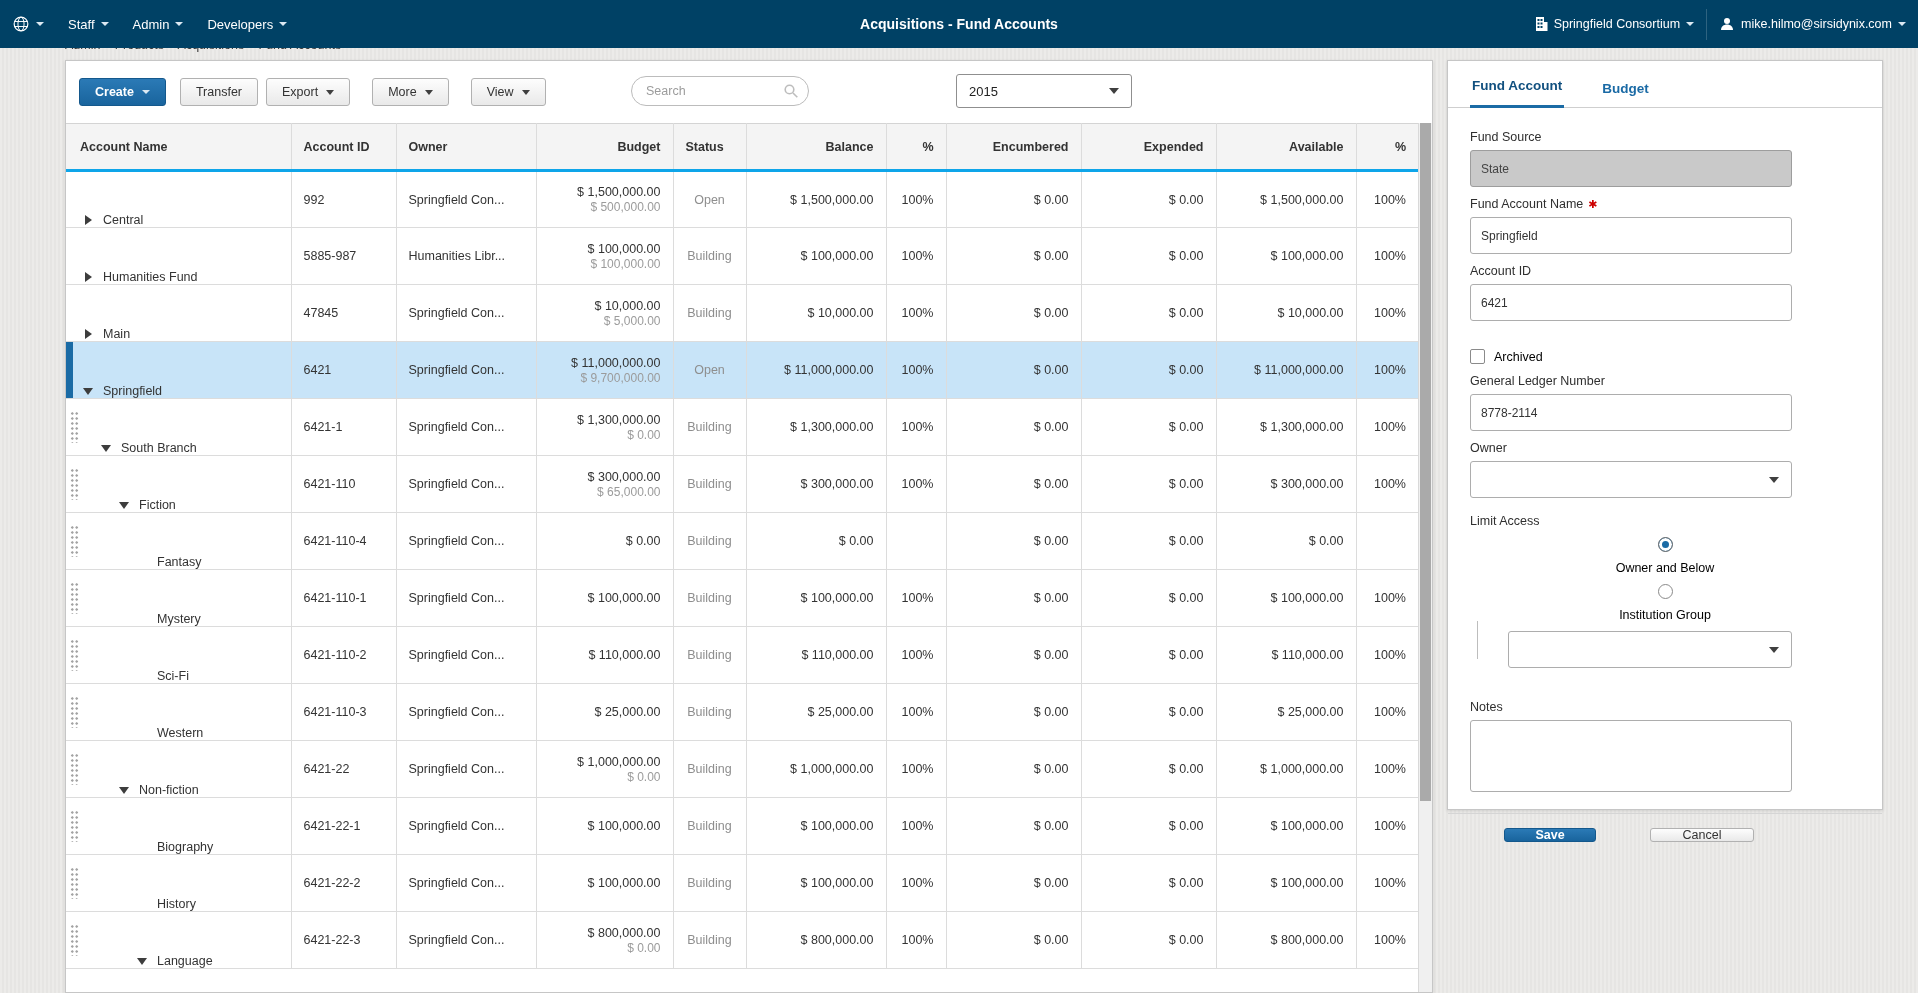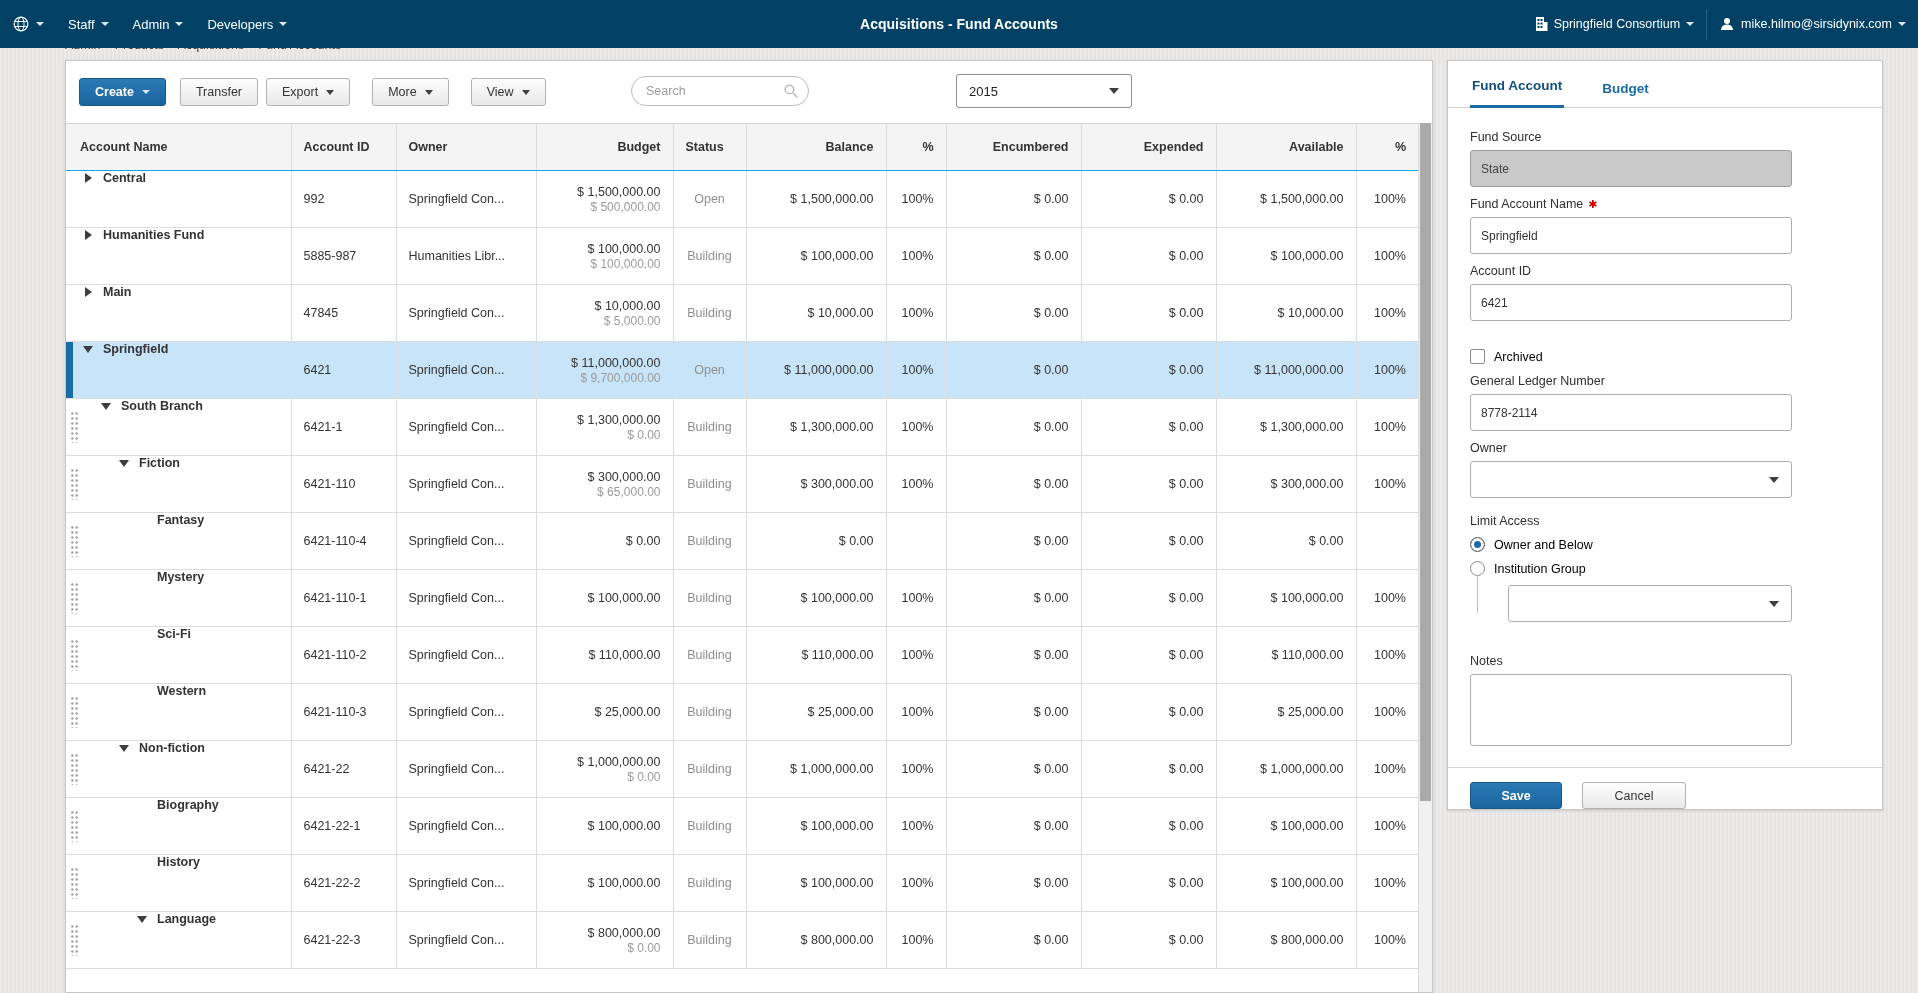--- a/index.html
+++ b/index.html
@@ -44,33 +44,33 @@
   .year-select { position:absolute; left:890px; top:13px; width:176px; height:34px;
     border:1px solid #8f8f8f; border-radius:3px; background:#fff; display:flex; align-items:center;
     padding:0 12px; font-size:13px; color:#222; cursor:pointer; }
   .year-select .caret-d { margin-left:auto; border-left-width:5px; border-right-width:5px; border-top-width:6px; }
 
   
   .table-area { position:absolute; top:62px; left:0; right:14px; bottom:0; overflow:hidden; }
   table { border-collapse:collapse; table-layout:fixed; width:1352px; }
   th, td { border-right:1px solid #dcdcdc; border-bottom:1px solid #dcdcdc; font-size:12.5px; color:#333;
     overflow:hidden; white-space:nowrap; }
-  th { background:#f4f4f4; border-top:1px solid #d4d4d4; border-bottom:1px solid #0ea5e9;
+  th { background:#f4f4f4; border-top:1px solid #d4d4d4; border-bottom:3px solid #0ea5e9;
     height:47px; font-weight:bold; text-align:left; padding:0 12px; }
   td { height:57px; padding:0 12px; }
   th:last-child, td:last-child { border-right:none; }
   th.money, td.money, th.pct, td.pct { text-align:right; }
   th.status { text-align:left; } td.status { text-align:center; color:#8e8e8e; }
   td.money .b1 { line-height:16px; }
   td.money .b2 { line-height:15px; color:#9b9b9b; font-size:12px; }
   tr.selected td { background:#c8e4f8; }
   tr.selected td:first-child { box-shadow:inset 7px 0 0 #1b6ba5; }
 
   td.name { position:relative; padding:0; }
-  .name-inner { display:flex; align-items:flex-start; height:100%;font-weight:bold; }
+  .name-inner { display:flex; align-items:flex-end; height:100%; }
   .exp, .exp-spacer { flex:0 0 12px; width:12px; height:14px; margin-right:9px; position:relative; cursor:pointer; }
   .exp.closed::before { content:''; position:absolute; left:3px; top:2px;
     border-left:7px solid #3d3d3d; border-top:5px solid transparent; border-bottom:5px solid transparent; }
   .exp.open::before { content:''; position:absolute; left:1px; top:4px;
     border-top:7px solid #3d3d3d; border-left:5px solid transparent; border-right:5px solid transparent; }
   .drag { position:absolute; left:4px; top:50%; width:9px; height:32px; transform:translateY(-50%);
     background-image:radial-gradient(circle,#a3a3a3 1.1px,transparent 1.4px); background-size:4.5px 5px; cursor:grab; }
 
   .vscroll { position:absolute; top:62px; right:0; bottom:0; width:14px; background:#f0f0f0; border-left:1px solid #d9d9d9; }
   .vscroll .thumb { position:absolute; top:0; left:1px; right:1px; height:78%; background:#aaaaaa; }
@@ -85,30 +85,30 @@
   .form label { display:block; color:#2f2f2f; margin:10px 0 6px; font-size:12.5px; }
   .req { color:#cc0000; margin-left:5px; font-size:11px; }
   .txt { width:322px; height:37px; border:1px solid #adadad; border-radius:3px; padding:0 10px;
     font-size:12px; color:#333; font-family:"Liberation Sans",sans-serif; outline:none; background:#fff; }
   .txt.disabled { background:#c9c9c9; border-color:#9d9d9d; color:#444; }
   .check-row { display:flex; align-items:center; gap:9px; margin:28px 0 4px; cursor:pointer; }
   .checkbox { width:15px; height:15px; border:1px solid #8a8a8a; border-radius:2px; background:#fff; }
   .select { width:322px; height:37px; border:1px solid #adadad; border-radius:3px; background:#fff;
     display:flex; align-items:center; padding:0 12px; cursor:pointer; }
   .select .caret-d { margin-left:auto; border-left-width:5px; border-right-width:5px; border-top-width:6px; }
-  .radio-row { display:flex; align-items:center; gap:9px; margin:9px 0; cursor:pointer; }
+  .radio-row { display:flex; align-items:center; gap:9px; margin:9px 0; cursor:pointer;flex-direction:column; }
   .radio { width:15px; height:15px; border:1px solid #8a8a8a; border-radius:50%; background:#fff; }
   .radio.on { background:#1b6ba5; border-color:#6c6c6c; box-shadow:inset 0 0 0 3px #fff; }
   .ig-wrap { position:relative; margin:4px 0 2px 38px; }
   .connector { position:absolute; left:-31px; top:-10px; height:38px; border-left:1px solid #bdbdbd; }
   .ig-wrap .select { width:284px; }
   .notes { width:322px; height:72px; border:1px solid #adadad; border-radius:3px; resize:none;
     font-family:"Liberation Sans",sans-serif; font-size:13px; padding:6px 10px; outline:none; }
   .panel-footer { margin-top:18px; border-top:1px solid #d5d5d5; padding:14px 22px 0; display:flex; gap:20px; }
-  .panel-footer .btn { height:27px; }
+  .panel-footer .btn { height:14px;margin-left:34px; }
   .panel-footer .btn-primary { width:92px; justify-content:center; }
   .panel-footer .btn-cancel { width:104px; justify-content:center; }
 </style>
 </head>
 <body>
 
 <div class="topbar">
   <div class="menu">
     <svg width="18" height="18" viewBox="0 0 20 20">
       <circle cx="10" cy="10" r="7.6" fill="none" stroke="#fff" stroke-width="1.3"></circle>

